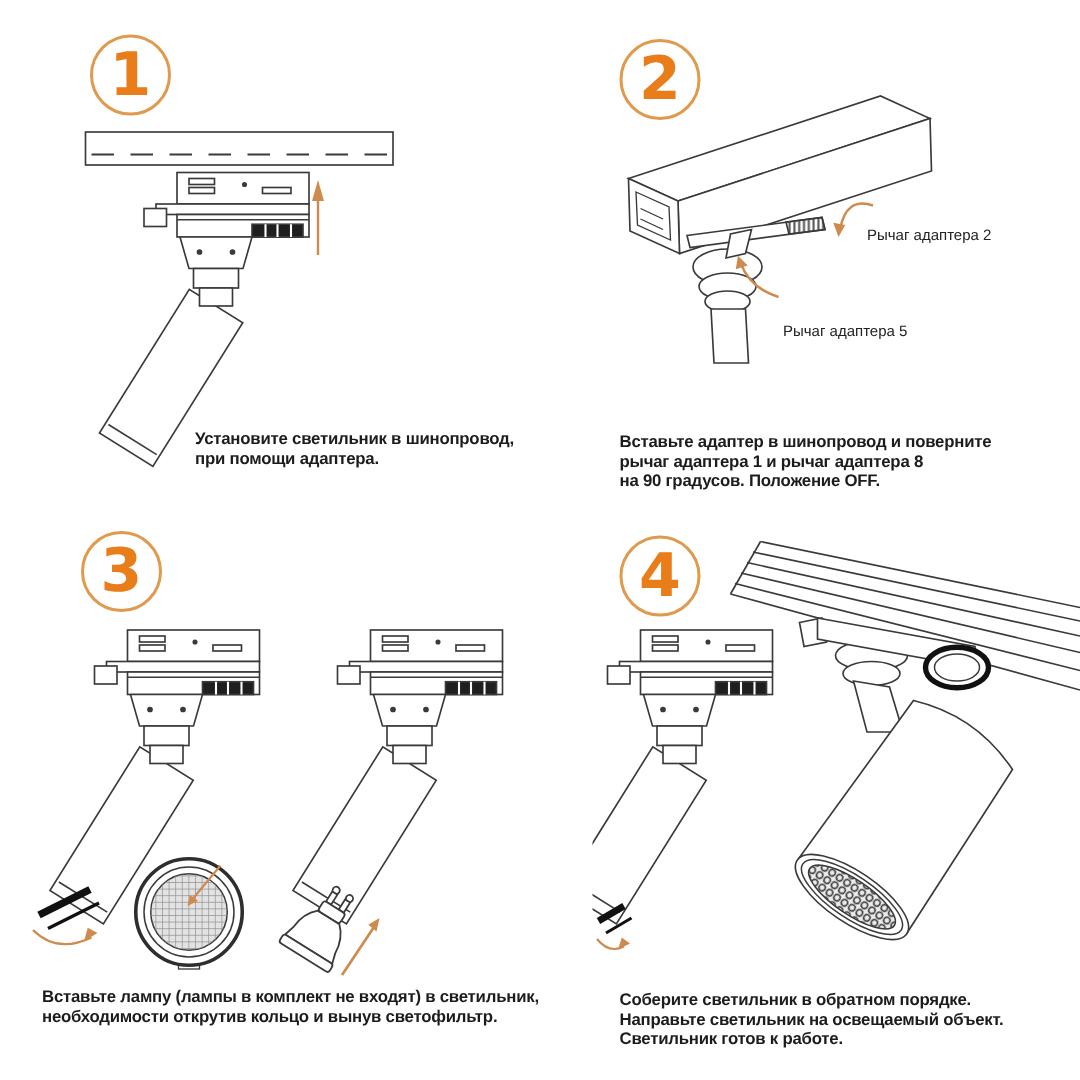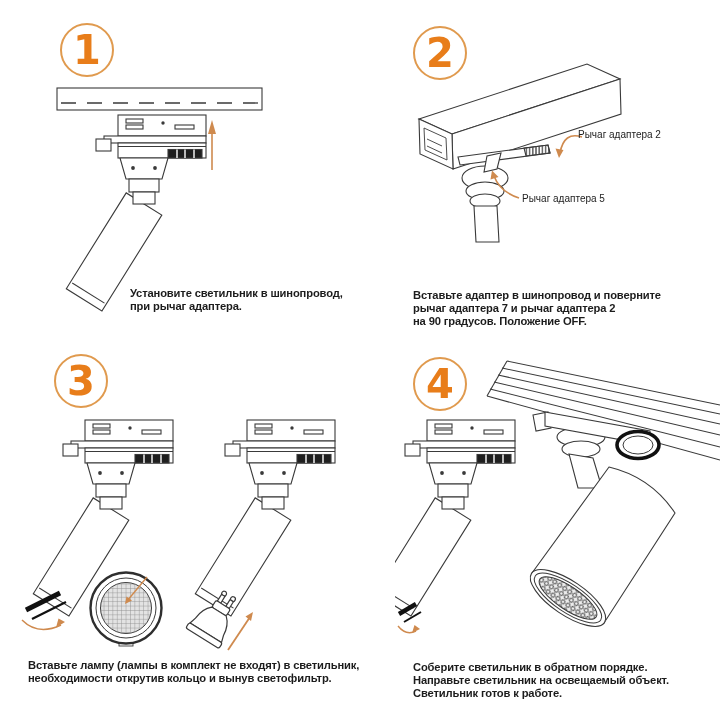--- a/index.html
+++ b/index.html
@@ -13,21 +13,21 @@
     border-radius:50%; display:flex; align-items:center; justify-content:center;
     color:#e87d1a; font-family:"DejaVu Sans", sans-serif; font-weight:800;
     font-size:40px; line-height:1;
   }
   .caption {
     position:absolute; font-size:11.2px; font-weight:700; color:#1c1c1c;
     line-height:13px; letter-spacing:-0.15px; white-space:pre-line;
   }
   .small-label {
     position:absolute; font-size:10px; font-weight:500; color:#222;
-    line-height:13px; white-space:pre-line;
+    line-height:13px; white-space:pre-line;margin-top:23px;
   }
   svg.illu { position:absolute; }
 </style>
 </head>
 <body>
 
 <div class="sheet">
 
   <svg width="0" height="0" style="position:absolute">
     <defs>
@@ -77,21 +77,21 @@
       <line x1="31" y1="18" x2="228" y2="18" stroke-dasharray="15 11" stroke-width="1.3"></line>
     </g>
     <g>
       <line x1="182" y1="85" x2="182" y2="44" stroke="#cf8a4e" stroke-width="1.6"></line>
       <polygon points="182,35 178,49 186,49" fill="#cf8a4e"></polygon>
     </g>
     <use href="#fixture" transform="translate(88,30)"></use>
   </svg>
 
   <div class="caption" style="left:130px;top:287px;width:270px">Установите светильник в шинопровод,
-при рычаг адаптера.</div>
+при помощи адаптера.</div>
 
   <div class="badge" style="left:413px;top:26px">
     <span>2</span>
   </div>
 
   <svg class="illu" style="left:400px;top:60px" width="320" height="250" viewBox="0 0 320 250">
 
     <g fill="#fff" stroke="#3a3a3a" stroke-width="1.1">
       <ellipse cx="85" cy="118" rx="23" ry="12"></ellipse>
       <ellipse cx="85" cy="131" rx="19" ry="9"></ellipse>
@@ -120,21 +120,21 @@
     <g>
       <path d="M119 138 Q100 132 94 116" stroke="#cf8a4e" stroke-width="1.6" fill="none"></path>
       <polygon points="92,110.5 90.5,119.5 98.5,117" fill="#cf8a4e"></polygon>
     </g>
   </svg>
 
   <div class="small-label" style="left:578px;top:128px">Рычаг адаптера 2</div>
   <div class="small-label" style="left:522px;top:192px">Рычаг адаптера 5</div>
 
   <div class="caption" style="left:413px;top:289px;width:300px">Вставьте адаптер в шинопровод и поверните
-рычаг адаптера 7 и рычаг адаптера 2
+рычаг адаптера 1 и рычаг адаптера 8
 на 90 градусов. Положение OFF.</div>
 
   <div class="badge" style="left:54px;top:354px">
     <span>3</span>
   </div>
 
   <svg class="illu" style="left:20px;top:412px" width="335" height="252" viewBox="0 0 335 252">
     <use href="#fixture" transform="translate(65,8)"></use>
     <use href="#fixture" transform="translate(227,8)"></use>
 

